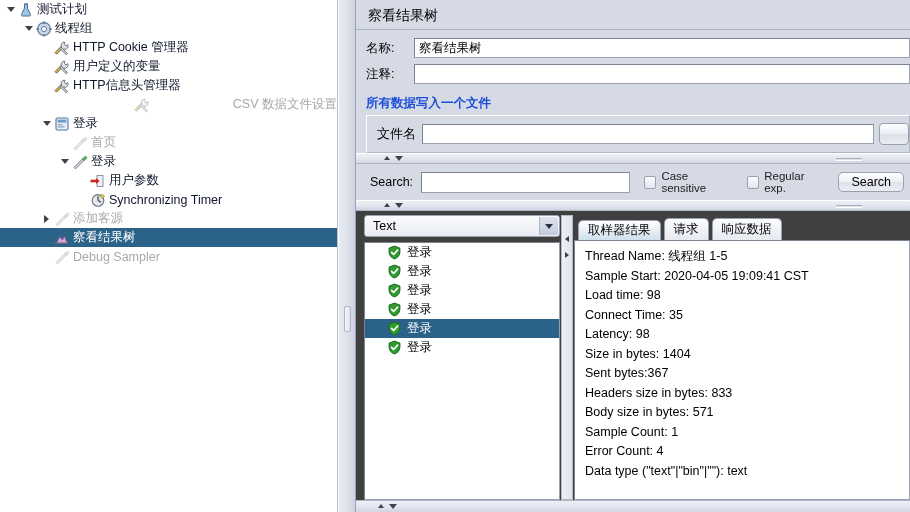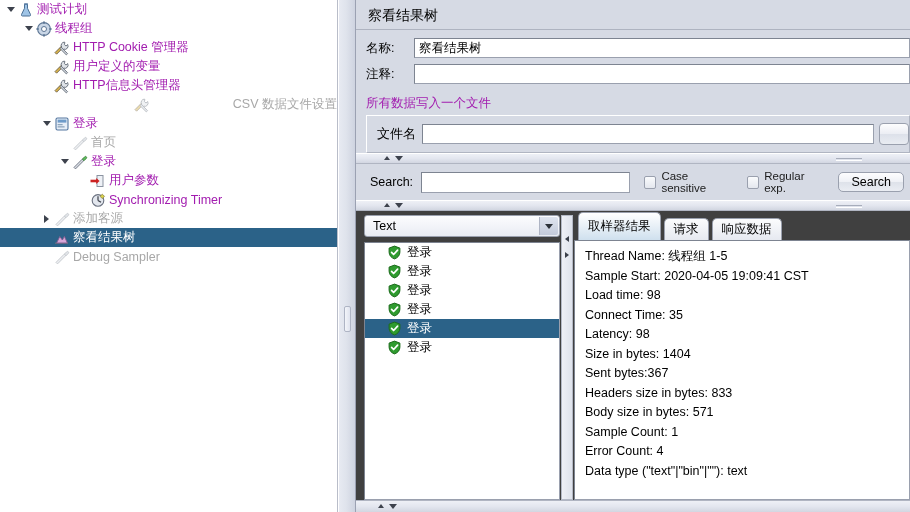--- a/index.html
+++ b/index.html
@@ -23,21 +23,21 @@
   }
   .tree-row {
     display: flex; align-items: center;
     height: 19px;
     padding-left: 4px;
     white-space: nowrap;
     cursor: default;
   }
   .tree-row.selected { background: #2b6288; }
   .tree-row.selected .tree-label { color: #ffffff; }
-  .tree-label { font-size: 12.5px; color: #a21caf; }
+  .tree-label { font-size: 12.5px; color: #0f172a; }
   .tree-label.disabled { color: #a8a8a8; }
   .toggle {
     width: 13px; height: 13px;
     display: inline-flex; align-items: center; justify-content: center;
     flex: 0 0 13px;
   }
   .toggle i {
     display: block;
     width: 0; height: 0;
   }
@@ -100,21 +100,21 @@
     border-top-color: #7d8491;
     border-left-color: #7d8491;
     font-size: 12.5px; color: #000;
     padding: 0 4px;
     line-height: 18px;
     overflow: hidden; white-space: nowrap;
   }
 
   
   .group-wrap { margin: 4px 0 0 10px; padding-right: 0; }
-  .group-title { font-size: 12.5px; font-weight: normal; color: #a21caf; margin-bottom: 3px; }
+  .group-title { font-size: 12.5px; font-weight: bold; color: #1d4ed8; margin-bottom: 3px; }
   .group-box {
     border: 1px solid #b0b5c2;
     border-top-color: #ffffff; border-left-color: #ffffff;
     background: #d6dae4;
     padding: 7px 0 7px 10px;
     display: flex; align-items: center;
   }
   .group-box .lbl { font-size: 13px; margin-right: 6px; flex: 0 0 auto; }
   .browse-btn {
     flex: 0 0 auto;
@@ -256,21 +256,21 @@
     display: flex; align-items: center;
     font-size: 12.5px; color: #000;
     border: 1px solid #9aa0ae;
     border-bottom: none;
     border-radius: 5px 5px 0 0;
     background: linear-gradient(to bottom,#fbfcfd,#e6e9f0);
     margin-right: 3px;
   }
   .tab.active {
     background: linear-gradient(to bottom,#ffffff,#cfe0ee);
-    height: 28px;
+    height: 20px;
   }
   .detail-box {
     flex: 1;
     background: #ffffff;
     border: 1px solid #9aa0ae;
     border-top-color: #7d8491; border-left-color: #7d8491;
     padding: 6px 0 0 10px;
     overflow: hidden;
     min-height: 0;
   }

